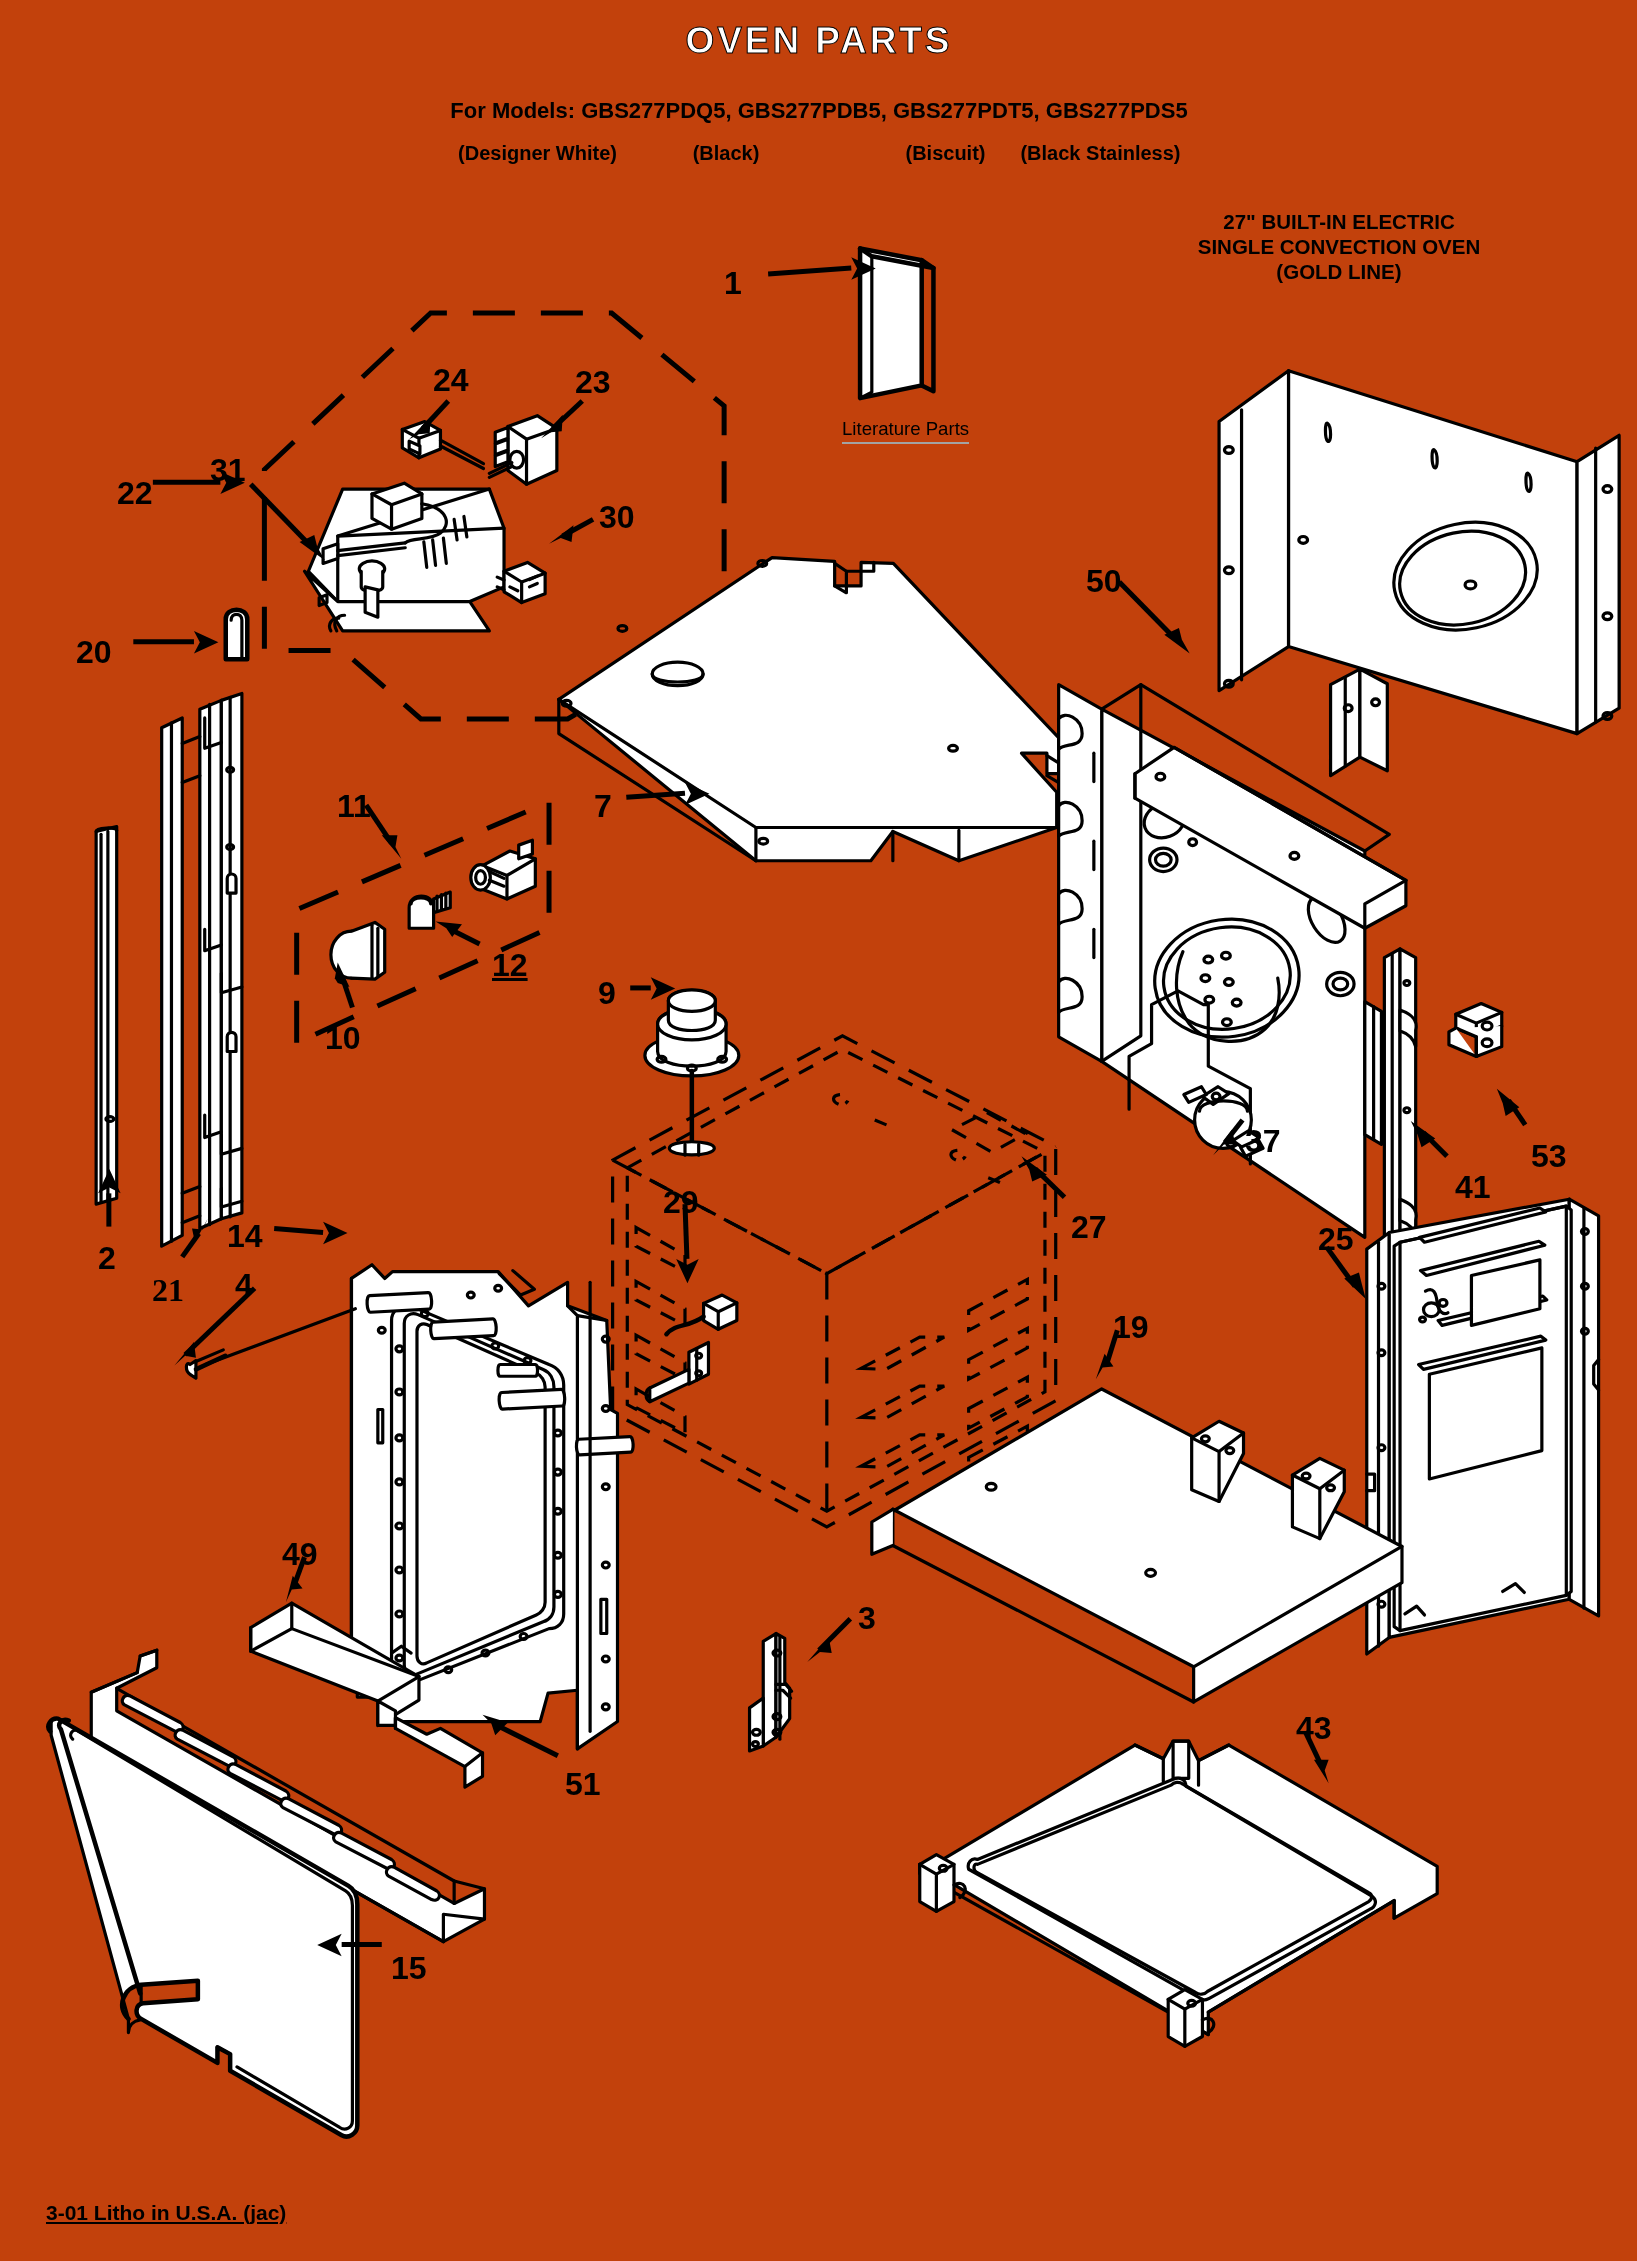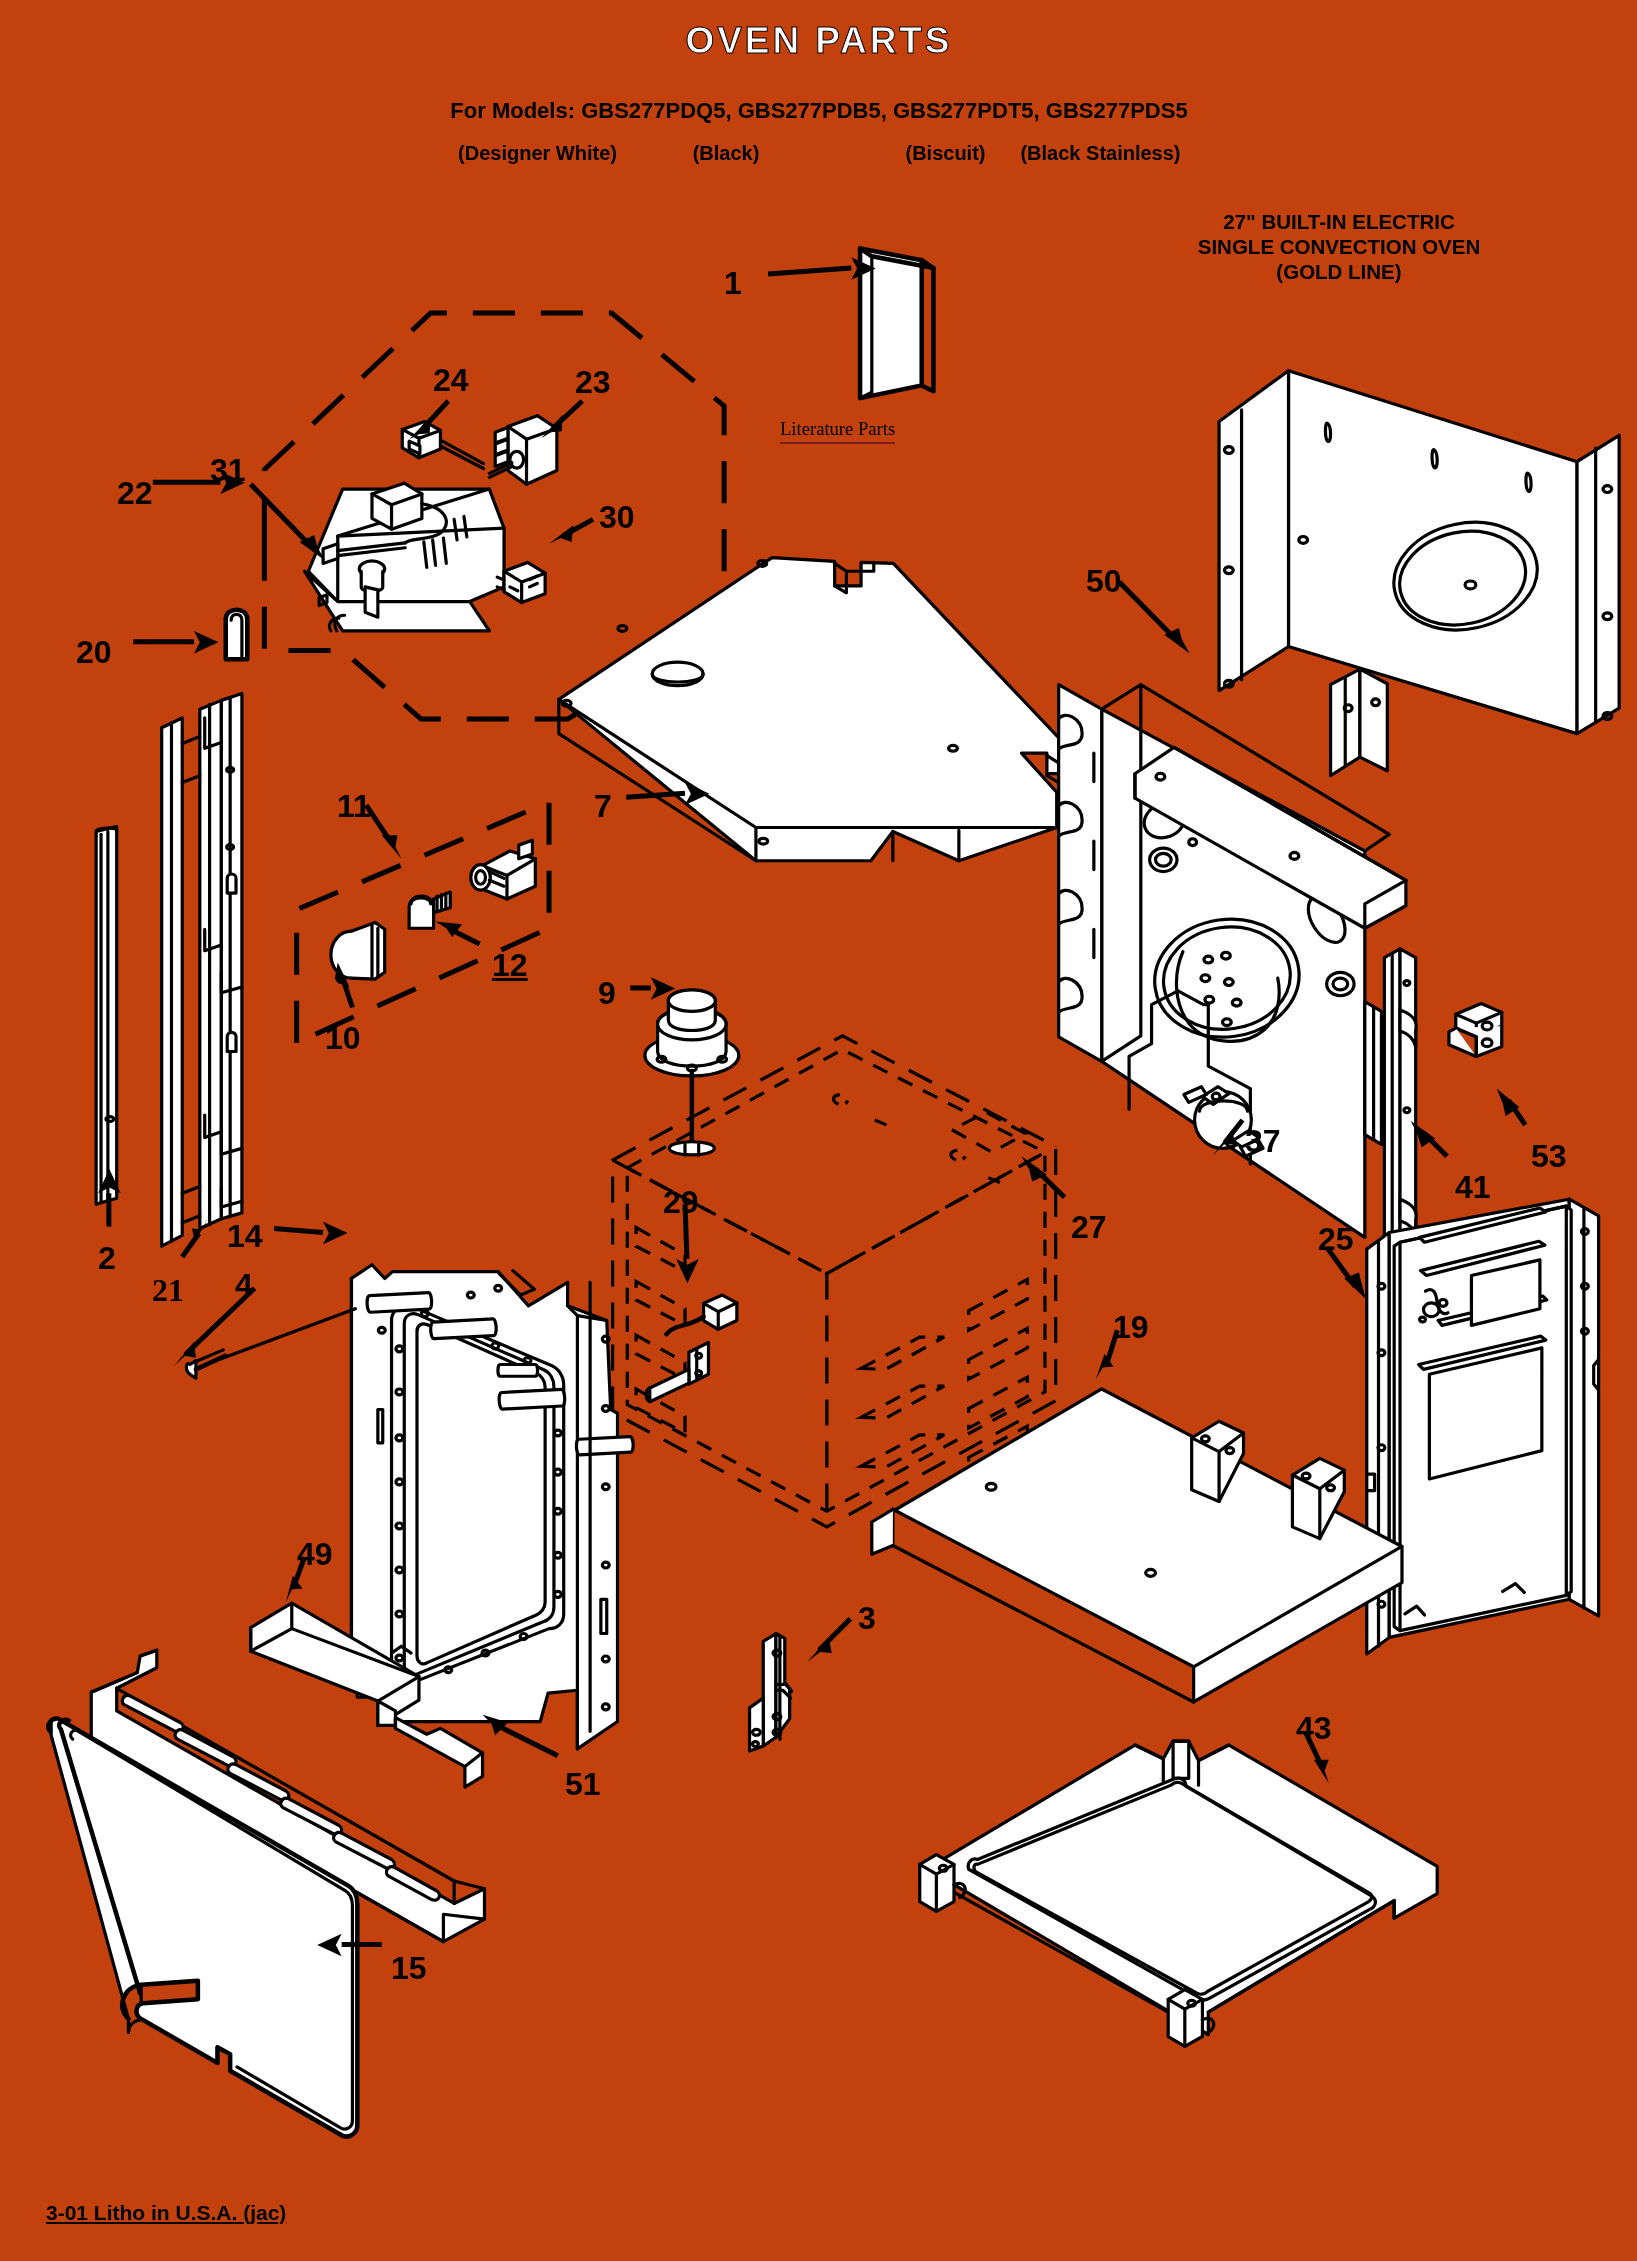--- a/index.html
+++ b/index.html
@@ -41,24 +41,24 @@
   .c4{width:230px;text-align:center;}
 
   .subtitle{
     position:absolute;right:108px;top:209px;
     text-align:center;width:382px;
     font-size:20.5px;font-weight:bold;line-height:1.22;
     color:#000;
     font-family:"Liberation Sans",sans-serif;
   }
   .litparts{
-    position:absolute;left:780px;top:418px;
+    position:absolute;left:842px;top:418px;
     font-size:18.6px;color:#000;
-    border-bottom:2px solid #7f1d1d;padding-bottom:2px;
-    font-family:Liberation Serif, serif;
+    border-bottom:2px solid #a3a3a3;padding-bottom:2px;
+    font-family:Liberation Sans, sans-serif;
   }
   .footer{
     position:absolute;left:46px;top:2201px;
     font-size:21px;font-weight:bold;color:#000;
     font-family:"Liberation Sans",sans-serif;
     text-decoration:underline;
   }
   
   .callout{
     position:absolute;
@@ -742,21 +742,21 @@
       <div class="callout" style="left: 152px; top: 1274px; font-family: Liberation Serif, serif;">21</div>
       <div class="callout" style="left: 227px; top: 1220px;">14</div>
       <div class="callout" style="left: 235px; top: 1269px;">4</div>
       <div class="callout" style="left: 663px; top: 1186px;">29</div>
       <div class="callout" style="left: 1071px; top: 1211px;">27</div>
       <div class="callout" style="left: 1245px; top: 1125px;">37</div>
       <div class="callout" style="left: 1455px; top: 1171px;">41</div>
       <div class="callout" style="left: 1531px; top: 1140px;">53</div>
       <div class="callout" style="left: 1318px; top: 1223px;">25</div>
       <div class="callout" style="left: 1113px; top: 1311px;">19</div>
-      <div class="callout" style="left: 297px; top: 1538px;">49</div>
+      <div class="callout" style="left: 282px; top: 1538px;">49</div>
       <div class="callout" style="left: 858px; top: 1602px;">3</div>
       <div class="callout" style="left: 1296px; top: 1712px;">43</div>
       <div class="callout" style="left: 565px; top: 1768px;">51</div>
       <div class="callout" style="left: 391px; top: 1952px;">15</div>
     </div>
 
 </div>
 
 
 </body></html>

